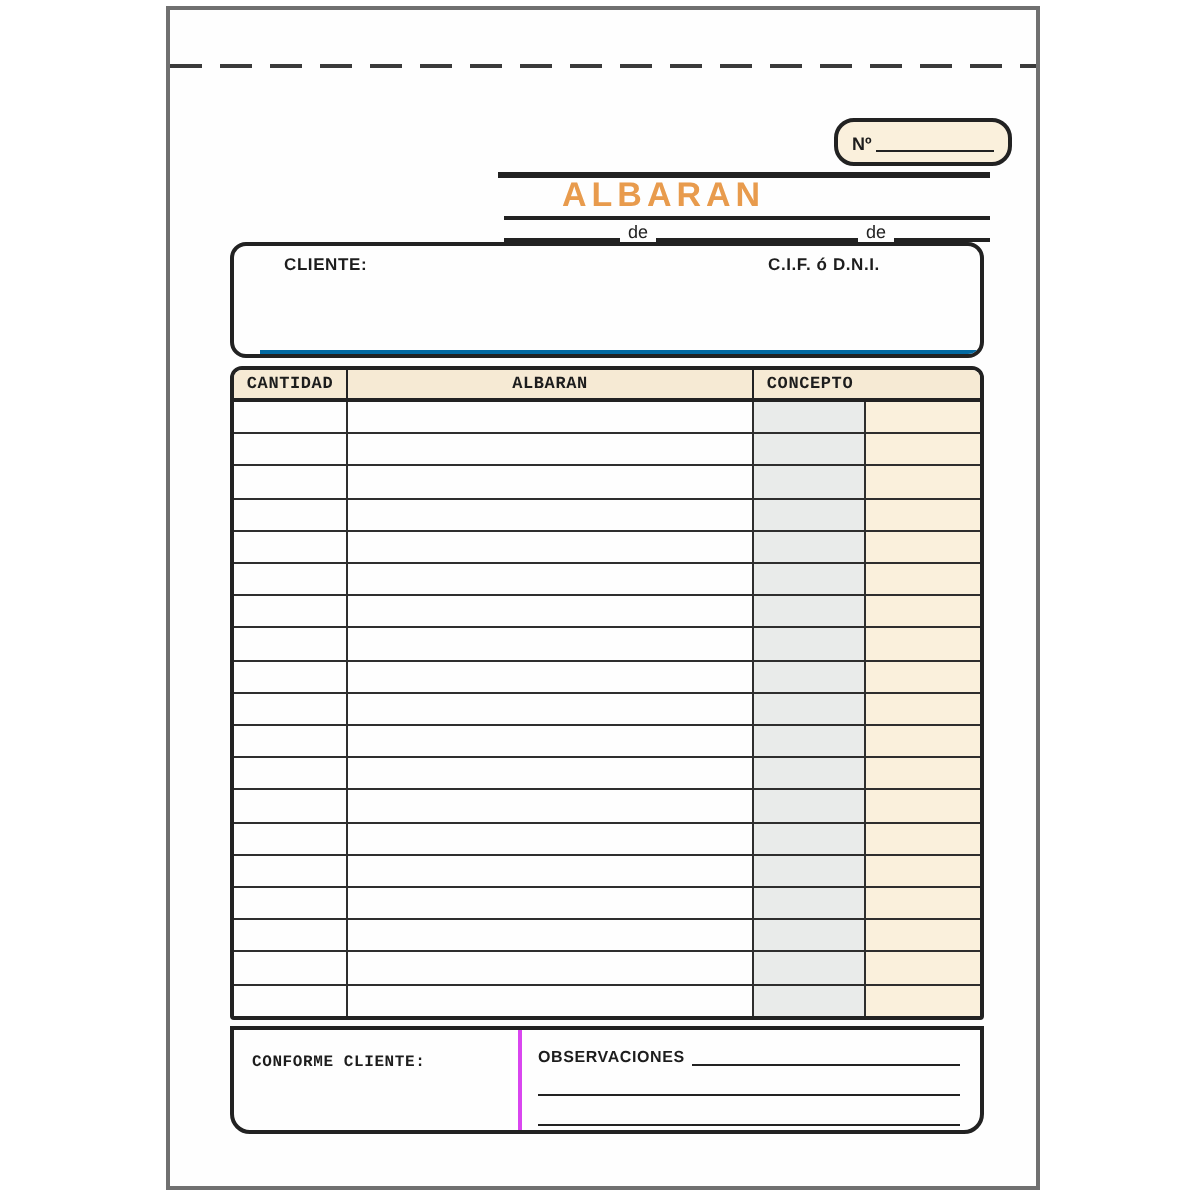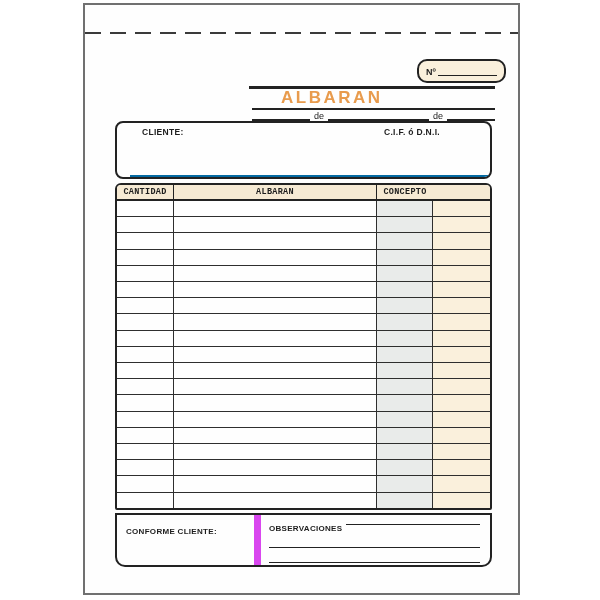--- a/index.html
+++ b/index.html
@@ -62,24 +62,24 @@
     border-bottom:1.5px solid var(--line);}
   .trow:last-child{border-bottom:none;}
   .td{border-right:1.5px solid var(--line);}
   .td:last-child{border-right:none;}
   .c-prec{background:var(--precio-fill);}
   .c-imp{background:var(--importe-fill);}
 
   
   .footer-box{position:absolute;left:30px;top:508px;width:377px;height:54px;
     border:2px solid #222;border-radius:0 0 10px 10px;display:flex;overflow:hidden;}
-  .conforme-cell{flex:0 0 144px;border-right:7px solid #d946ef;padding:5px 6px 0 9px;}
+  .conforme-cell{flex:0 0 144px;border-right:2px solid #d946ef;padding:5px 6px 0 9px;font-family:Liberation Mono, monospace;}
   .conforme-label{font-size:8px;font-weight:bold;letter-spacing:.3px;}
   .obs-cell{flex:1;padding:9px 8px 0 8px;display:flex;flex-direction:column;}
-  .obs-first{display:flex;}
+  .obs-first{display:flex;align-items:flex-end;}
   .obs-label{font-size:8px;font-weight:bold;letter-spacing:.3px;line-height:9px;}
   .obs-rule{flex:1;border-bottom:1.5px solid #222;height:1px;margin-left:4px;margin-right:2px;}
   .obs-line{border-bottom:1.5px solid #222;height:1px;margin-top:14px;margin-right:2px;}
 </style>
 </head>
 <body>
 
 <div class="canvas">
   <div class="paper">
 

